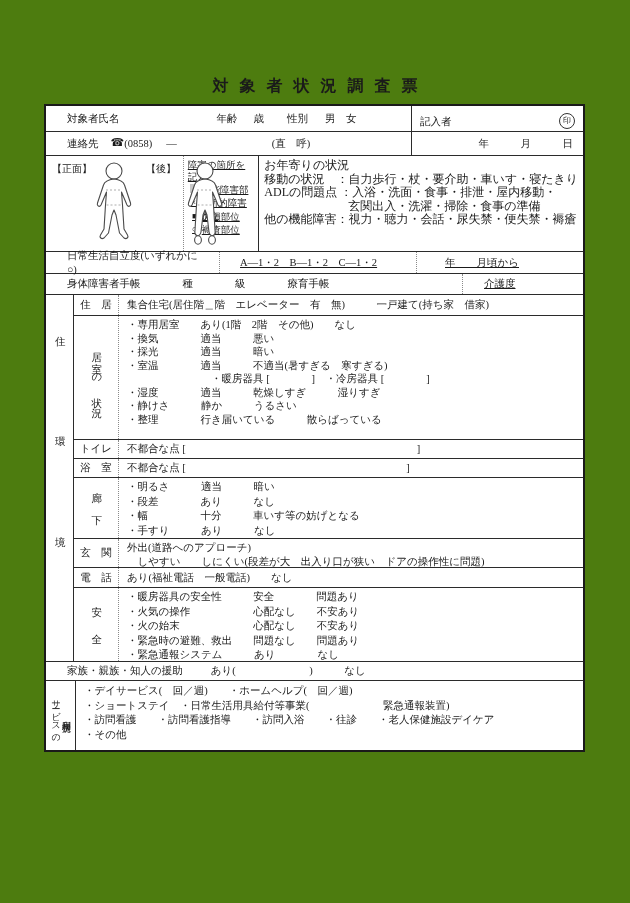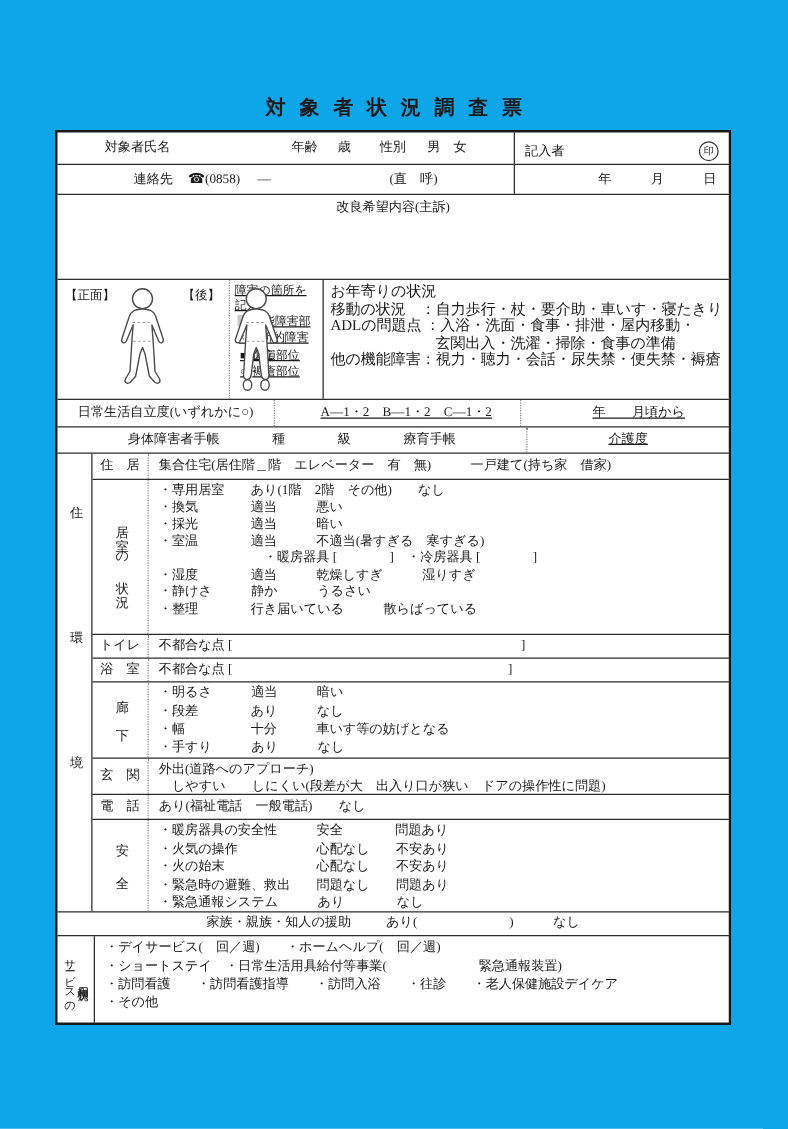--- a/index.html
+++ b/index.html
@@ -1,33 +1,33 @@
 <!DOCTYPE html>
 <html><head>
 <meta charset="utf-8">
 <style>
   html,body { margin:0; padding:0; }
   .page {
-    position:relative; width:630px; height:903px; background:#0ea5e9;
+    position:relative; width:630px; height:903px; background:#4d7c0f;
     font-family:"Liberation Serif","DejaVu Serif",serif;
     color:#1a1a1a; overflow:hidden;
   }
   .title {
     position:absolute; top:76px; left:0; width:100%;
     text-align:center; font-size:16px; font-weight:bold;
     letter-spacing:11px; text-indent:11px;
   }
   .form {
     position:absolute; left:44px; top:104px; width:541px;
     border:2px solid #1a1a1a; background:#fff; box-sizing:border-box;
     font-size:10.5px; line-height:1.3;
   }
   .row { display:flex; border-top:1px solid #2b2b2b; box-sizing:border-box; }
   .row.first { border-top:none; }
-  .cell { box-sizing:border-box; padding:2px 6px;justify-content:center; }
+  .cell { box-sizing:border-box; padding:2px 21px; }
   .h25{height:25px} .h24{height:24px} .h68{height:68px} .h96{height:96px}
   .h22{height:22px} .h21{height:21px} .h19{height:19px} .h70{height:70px}
   .sol-l { border-left:1px solid #2b2b2b; }
   .dot-l { border-left:1px dotted #8a8a8a;text-decoration:underline; }
   .flex { display:flex; align-items:center; }
   .grow { flex:1 1 auto; }
 
   
   .r1-left { flex:1; display:flex; align-items:center; }
   .r1-right { width:155px; display:flex; align-items:flex-end; justify-content:space-between; padding:2px 8px; }
@@ -52,21 +52,21 @@
   .legend-item { display:flex; height:13.5px; }
   .lg-sym { width:14px; display:inline-flex; justify-content:center; font-size:9px; }
   .gray-sq { display:inline-block; width:9px; height:9px; background:#c9c9c9; }
   .elderly-cell { flex:1; font-size:12px; padding:3px 5px; line-height:13.6px; }
 
   
   .ind-c1 { width:173px; }
   .ind-c2 { width:197px; padding-left:20px; }
   .ind-c3 { flex:1; padding-left:28px; }
   .hb-c1 { width:375px; }
-  .hb-c2 { flex:1; }
+  .hb-c2 { flex:1;margin-left:41px; }
 
   
   .housing { display:flex; }
   .side-label { width:28px; border-right:1px solid #2b2b2b; display:flex; box-sizing:border-box; }
   .hrows { flex:1; display:flex; flex-direction:column; }
   .hrow { display:flex; border-top:1px solid #2b2b2b; box-sizing:border-box; }
   .hrow.first { border-top:none; }
   .hlabel { width:44px; display:flex; align-items:center; justify-content:center; box-sizing:border-box; }
   .hcontent { flex:1; border-left:1px dotted #8a8a8a; padding:2px 6px 2px 8px; box-sizing:border-box; }
   .hh20{height:20px} .hh124{height:124px} .hh19{height:19px} .hh61{height:61px}
@@ -117,25 +117,20 @@
       <div class="cell r1-left">
         <span>連絡先</span>
         <span class="ml12 phone-glyph">☎</span>
         <span>(0858)</span>
         <span class="ml14">—</span>
         <span class="ml95">(直　呼)</span>
       </div>
       <div class="date-cell sol-l">年　　　月　　　日</div>
     </div>
 
-    <div class="row h68">
-      <div class="cell grow complaint flex" style="align-items:flex-start">
-        <span>改良希望内容(主訴)</span>
-      </div>
-    </div>
 
     <div class="row h96">
       <div class="fig-cell">
         <span class="fig-label" style="left:6px;top:6px">【正面】</span>
         <svg class="fig-svg" style="left:46px;top:5px" width="44" height="86" viewBox="0 0 44 86">
           <circle class="outline" cx="22" cy="10" r="8"></circle>
           <path class="outline" d="M22,18 C15,18.8 12.5,20.5 11.5,24 L5.5,42 C4.5,45 7.5,46.5 9,44 L14.5,31 L13.5,44 L12,68 L8.5,74 C7,76.5 9.5,78.5 12,77 L16.5,72 L20,54 L22,49 L24,54 L27.5,72 L32,77 C34.5,78.5 37,76.5 35.5,74 L32,68 L30.5,44 L29.5,31 L35,44 C36.5,46.5 39.5,45 38.5,42 L32.5,24 C31.5,20.5 29,18.8 22,18 Z"></path>
           <line class="dash" x1="14" y1="29" x2="30" y2="29"></line>
           <line class="dash" x1="14.5" y1="44" x2="29.5" y2="44"></line>
         </svg>

